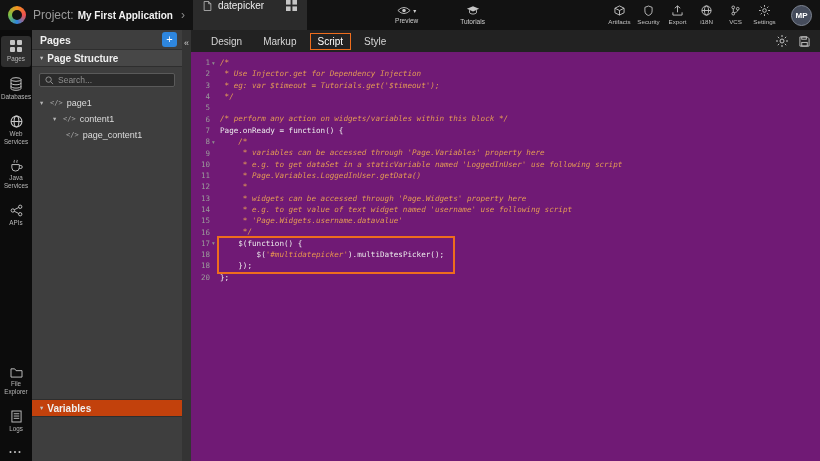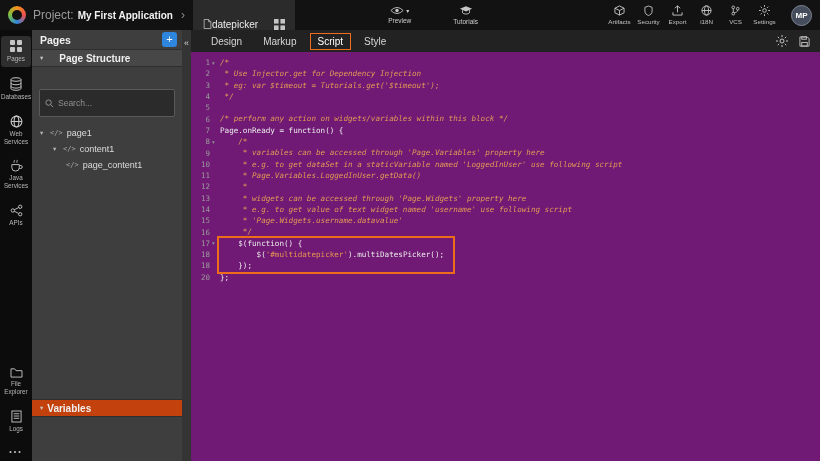--- a/index.html
+++ b/index.html
@@ -8,21 +8,21 @@
   .app { width:820px; height:461px; display:flex; flex-direction:column; }
 
   
   .topbar { flex:0 0 30px; height:30px; background:#121212; display:flex; align-items:center; }
   .logo { width:18px; height:18px; border-radius:50%; margin-left:8px; flex:0 0 18px;
           background:conic-gradient(#f7941e,#ef4e4e,#2e86de,#7ac143,#f7941e); position:relative; }
   .logo::after { content:""; position:absolute; inset:4px; border-radius:50%; background:#121212; }
   .proj-label { font-size:12px; color:#9a9a9a; margin-left:7px; white-space:nowrap; }
   .proj-name  { font-size:10px; color:#f2f2f2; margin-left:4px; white-space:nowrap;font-weight:bold; }
   .tb-chevron { color:#8a8a8a; font-size:12px; margin:0 8px; }
-  .page-tab { height:30px; background:#2b2b2b; display:flex; align-items:flex-end; padding:0 10px; }
+  .page-tab { height:30px; background:#2b2b2b; display:flex; align-items:flex-start; padding:0 10px; gap:6px; }
   .page-tab .lbl { font-size:10px; color:#ececec; }
   .page-tab .grid-ic { margin-left:16px; }
   .tb-spacer { flex:1.1; } .tb-spacer2 { flex:1.5; } .tb-gap { width:42px; }
   .tb-tool { display:flex; flex-direction:column; align-items:center; gap:2px; }
   .tb-tool-ic { display:flex; align-items:center; gap:2px; }
   .tb-tool-lbl { font-size:6.5px; color:#cfcfcf; }
   .caret { font-size:6px; color:#cfcfcf; }
   .tb-actions { display:flex; align-items:center; }
   .tb-action { width:29px; display:flex; flex-direction:column; align-items:center; gap:2px; }
   .tb-action .lbl { font-size:6.2px; color:#c2c2c2; white-space:nowrap; }
@@ -42,26 +42,26 @@
   .rail-spacer { flex:1; }
   .rail-dots { color:#c0c0c0; font-size:7px; letter-spacing:2px; margin:4px 0 4px; }
 
   
   .panel { flex:0 0 124px; background:#3e3e3e; display:flex; flex-direction:column; min-height:0; }
   .panel-header { flex:0 0 20px; border-bottom:1px solid #2e2e2e; display:flex; align-items:center; padding:0 5px 0 8px; }
   .panel-title { flex:1; font-size:10.5px; font-weight:bold; color:#f0f0f0; }
   .add-btn { width:15px; height:15px; background:#2e86de; color:#fff; border-radius:3px;
              font-size:11px; line-height:14px; text-align:center; }
   .section-row { flex:0 0 17px; background:#474747; border-bottom:1px solid #2e2e2e;
-                 display:flex; align-items:center; gap:16px; padding:0 8px; }
+                 display:flex; align-items:center; gap:4px; padding:0 8px; }
   .section-row .ttl { font-size:10px; font-weight:bold; color:#efefef; }
   .sec-caret { font-size:6.5px; color:#c5c5c5; }
   .search-row { padding:6px 7px 4px; }
-  .search-box { height:28px; background:#2b2b2b; border:1px solid #5a5a5a; border-radius:2px;
-                display:flex; align-items:center; gap:4px; padding:0 5px;margin-top:16px; }
+  .search-box { height:14px; background:#2b2b2b; border:1px solid #5a5a5a; border-radius:2px;
+                display:flex; align-items:center; gap:4px; padding:0 5px; }
   .search-box input { flex:1; min-width:0; background:transparent; border:none; outline:none;
                       color:#ddd; font-size:8.5px; font-family:"Liberation Sans",sans-serif; }
   .search-box input::placeholder { color:#909090; }
   .tree { flex:1; padding:4px 0; min-height:0; }
   .tree-row { height:16px; display:flex; align-items:center; gap:4px; font-size:9px; color:#dcdcdc; }
   .tree-row.d0 { padding-left:8px; } .tree-row.d1 { padding-left:21px; } .tree-row.d2 { padding-left:34px; }
   .tree-caret { font-size:6.5px; color:#b5b5b5; width:6px; }
   .code-tag { font-family:"DejaVu Sans Mono",monospace; font-size:7px; color:#a8a8a8; }
   .vars-row { flex:0 0 18px; background:#c2410c; border-top:1px solid #2e2e2e; border-bottom:1px solid #2e2e2e;
               display:flex; align-items:center; gap:4px; padding:0 8px; }
@@ -81,21 +81,21 @@
   .tab-icons { display:flex; align-items:center; gap:11px; margin-right:10px; }
   .code-wrap { flex:1; display:flex; padding-top:5px; min-height:0; }
   .gutter { flex:0 0 26px; }
   .gut-row { height:11.3px; display:flex; justify-content:flex-end; align-items:center; }
   .gnum { font-family:"DejaVu Sans Mono",monospace; font-size:7.5px; color:#9b9b9b; }
   .gfold { width:7px; font-size:5.5px; color:#8d8d8d; text-align:center; }
   .code-col { position:relative; margin-left:3px; flex:1; min-width:0; }
   .code-line { height:11.3px; line-height:11.4px; white-space:pre;
                font-family:"DejaVu Sans Mono",monospace; font-size:7.6px; color:#ececec; }
   .tok-c { color:#e39a55; font-style:italic; }
-  .tok-s { color:#e8954f; }
+  .tok-s { color:#e8954f;font-style:italic; }
   .tok-k, .tok-p { color:#ececec; }
   .hl-box { position:absolute; left:-3px; width:238px; border:2px solid #ee6d1d; pointer-events:none; }
 
   svg .st { fill:none; stroke:#c6c6c6; stroke-width:1; }
   svg .stf { fill:#c6c6c6; stroke:none; }
 </style>
 </head>
 <body>
 
 <div class="app">

